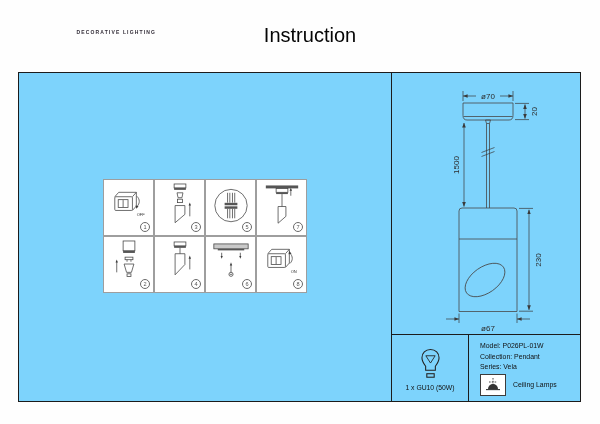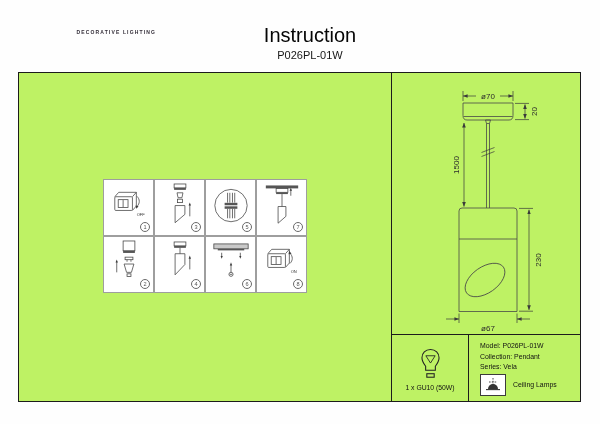--- a/index.html
+++ b/index.html
@@ -13,21 +13,21 @@
   }
   .logo-i-wrap{position:relative;display:inline-block;}
   .logo-dot{position:absolute;left:0.2px;top:-2.5px;width:3.8px;height:3.8px;border-radius:50%;background:#572a5a;}
   .logo-tagline{font-size:5px;letter-spacing:1.15px;color:#322c37;text-align:right;margin-top:1px;padding-right:6px;font-weight:bold;}
 
   .title-block{position:absolute;left:225px;top:24px;width:170px;text-align:center;}
   .page-title{font-size:20px;color:#050505;line-height:22px;}
   .page-model{font-size:11px;margin-top:3px;color:#161616;}
 
   
-  .main-box{position:absolute;left:18px;top:72px;width:563px;height:330px;border:1.5px solid #1c1c1c;box-sizing:border-box;display:flex;background:#bef264;}
+  .main-box{position:absolute;left:18px;top:72px;width:563px;height:330px;border:1.5px solid #1c1c1c;box-sizing:border-box;display:flex;background:#7dd3fc;}
   .panel-left{flex:0 0 372px;position:relative;}
   .panel-right{flex:1;border-left:1.5px solid #1c1c1c;display:flex;flex-direction:column;position:relative;}
 
   
   .steps-grid{position:absolute;left:84px;top:106px;display:grid;grid-template-columns:repeat(4,51px);grid-template-rows:repeat(2,57px);}
   .cell{border:0.6px solid #9e9e9e;position:relative;box-sizing:border-box;background:#fff;}
   .step-num{position:absolute;right:3px;bottom:3px;width:8px;height:8px;border:0.8px solid #6a6a6a;border-radius:50%;font-size:5.6px;line-height:8px;text-align:center;color:#555;}
   .cell svg{display:block;}
 
   
@@ -53,21 +53,20 @@
 </style>
 </head>
 <body>
 
 <div class="logo">
   <div class="logo-tagline">DECORATIVE LIGHTING</div>
 </div>
 
 <div class="title-block">
   <div class="page-title">Instruction</div>
-  <div class="page-model">P026PL-01W</div>
 </div>
 
 <div class="main-box">
 
   <div class="panel-left">
     <div class="steps-grid">
 
       <div class="cell">
         <svg width="50" height="56" viewBox="0 0 51 57">
           <rect class="ln" x="11" y="17" width="18" height="14" rx="1"></rect>

